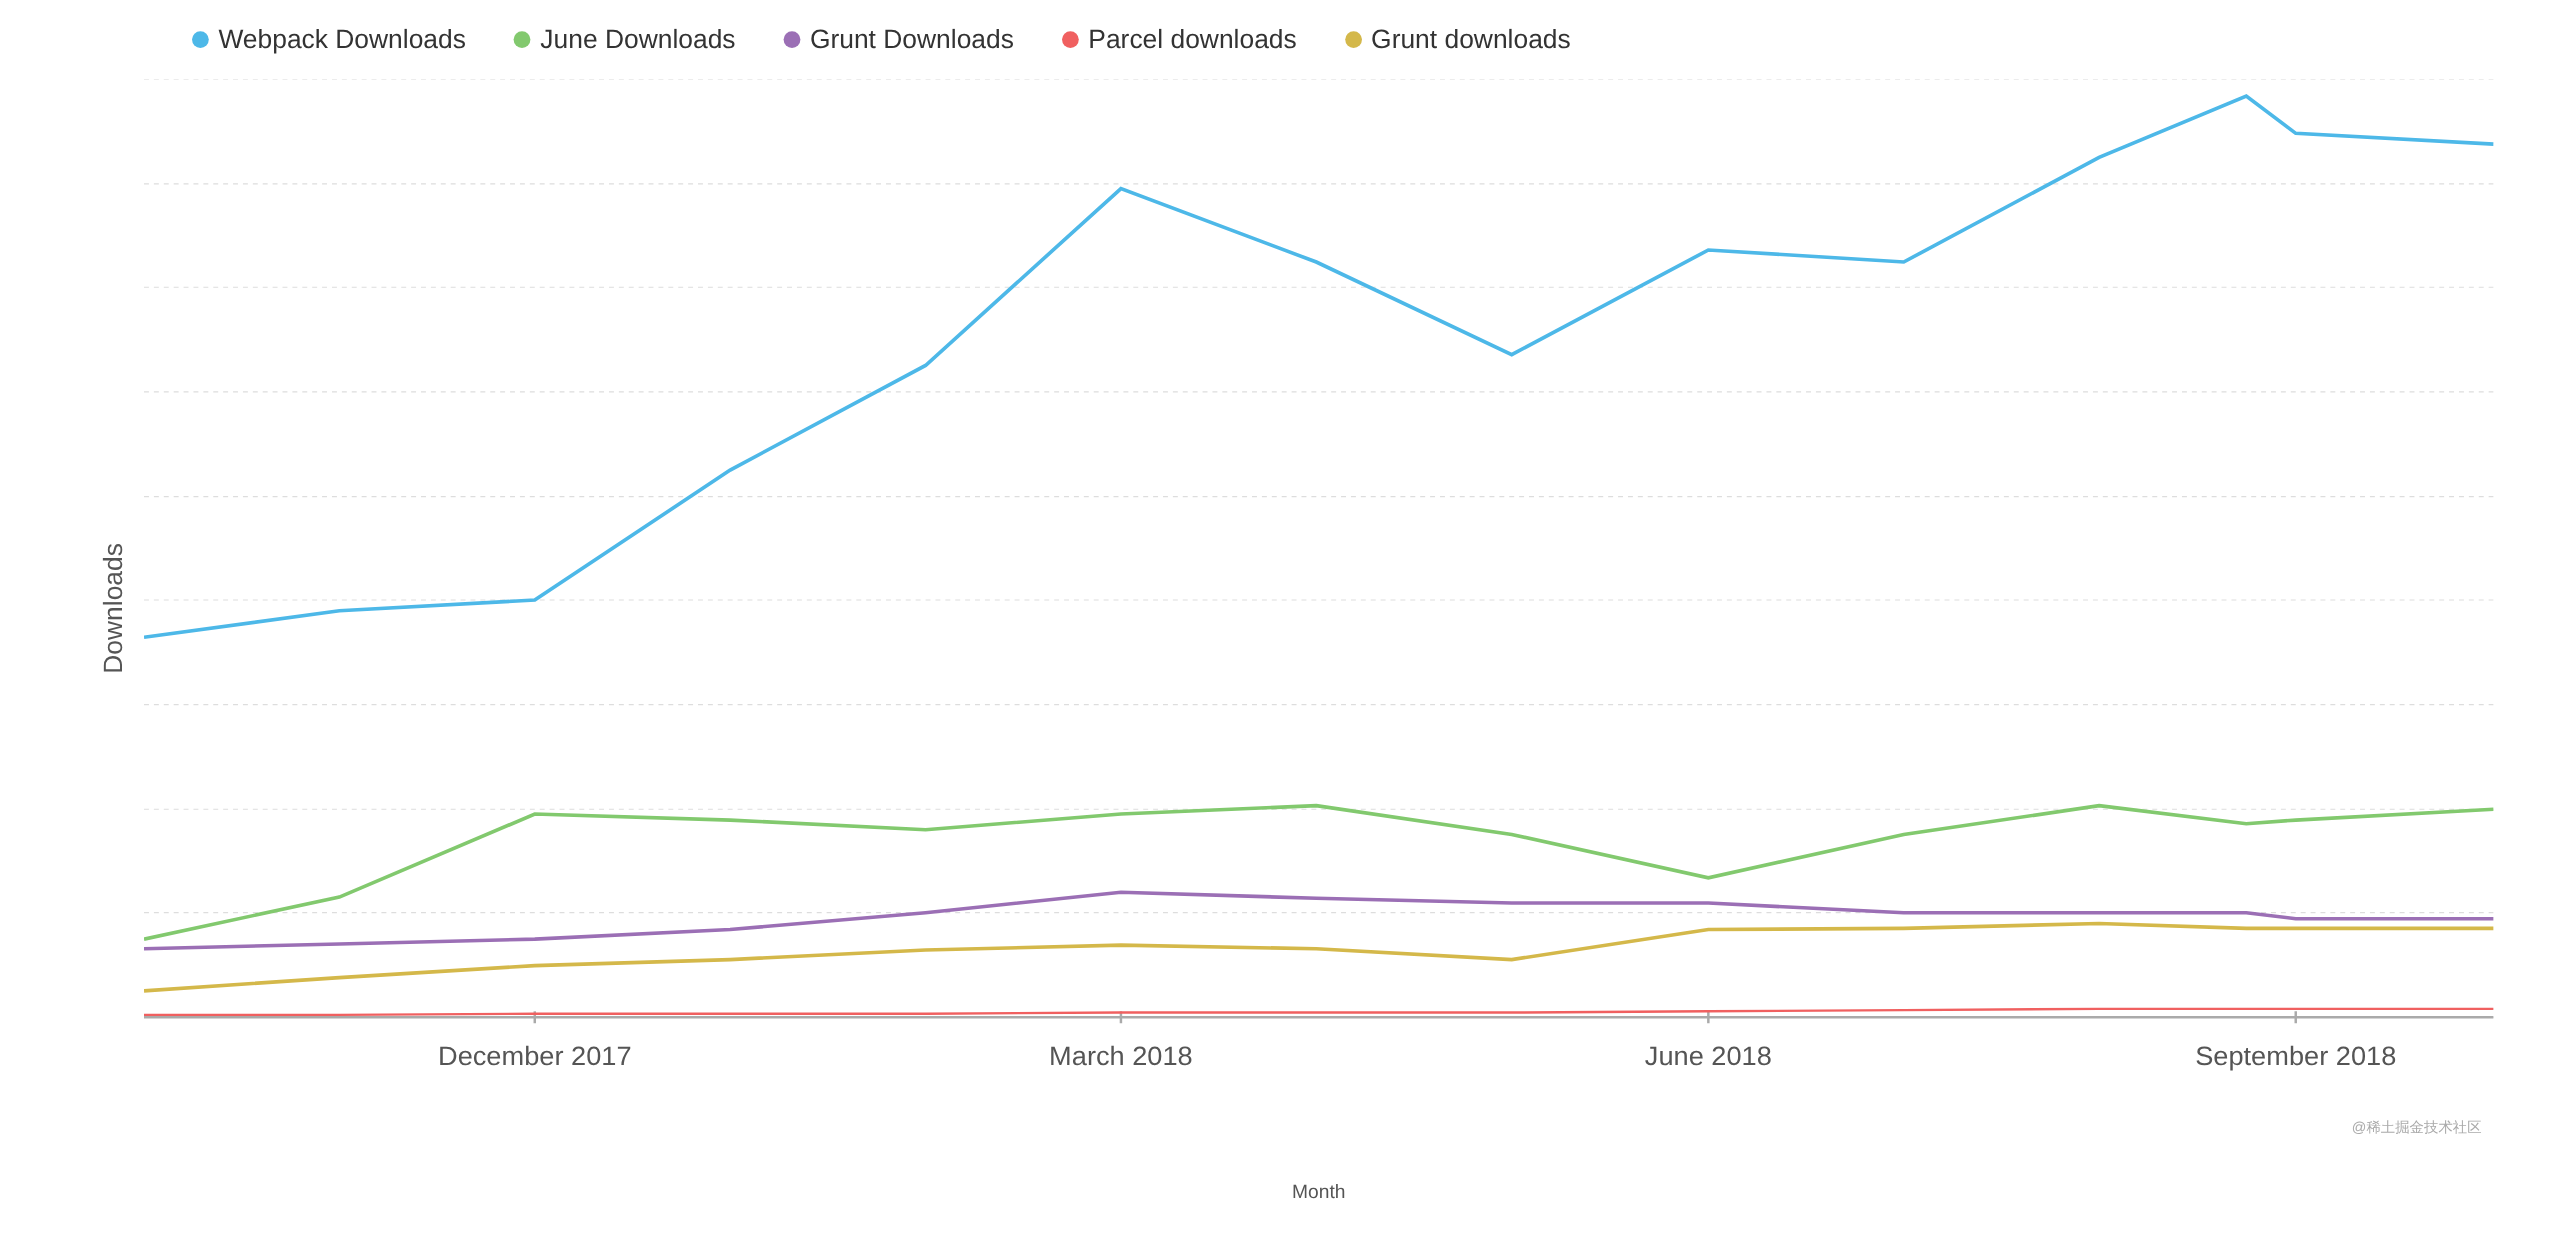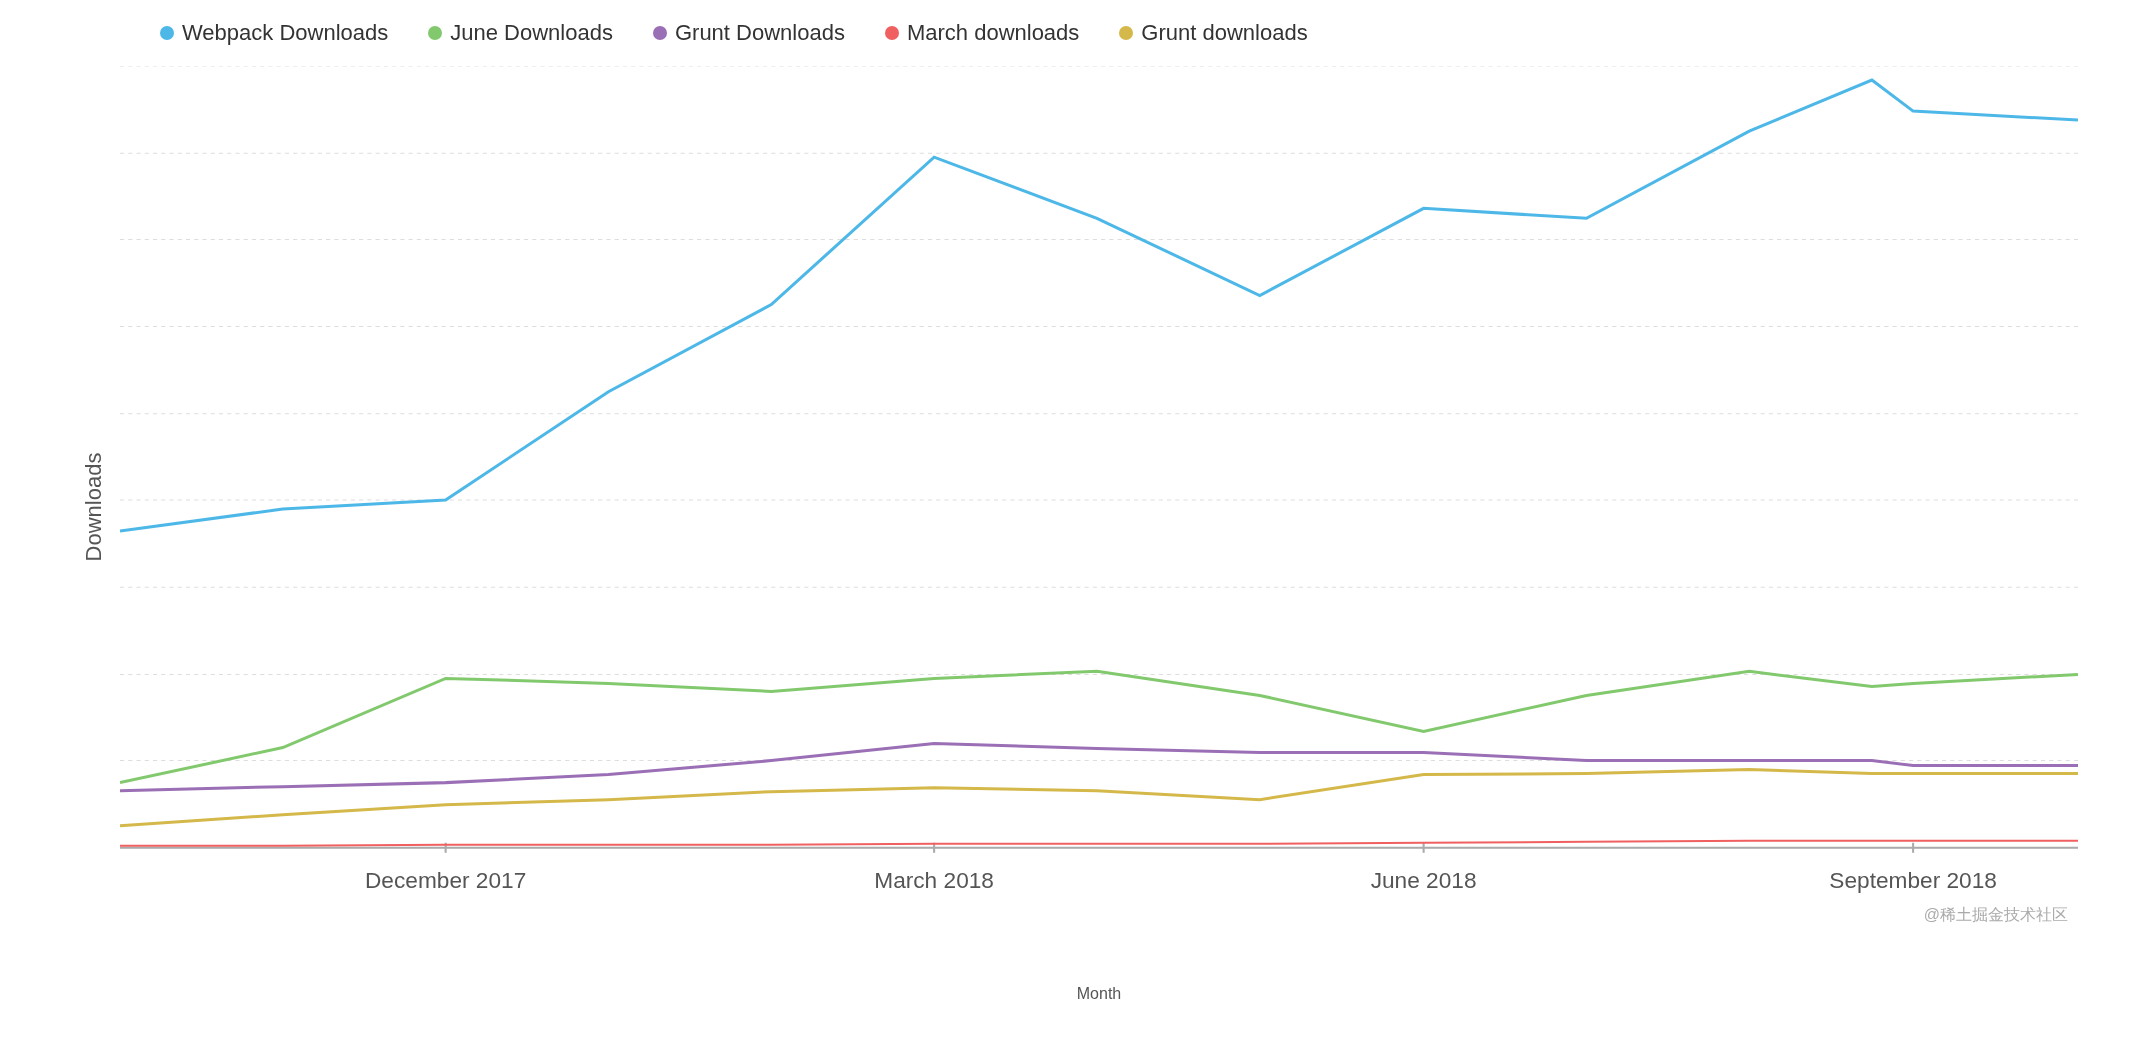--- a/index.html
+++ b/index.html
@@ -55,23 +55,23 @@
     .x-axis-label {
       position: absolute;
       bottom: -55px;
       left: 50%;
       transform: translateX(-50%);
       font-size: 16px;
       color: #555;
     }
     .watermark {
       position: absolute;
-      bottom: 22px;
+      bottom: 0;
       right: 10px;
-      font-size: 16px;
+      font-size: 12px;
       color: #aaa;
     }
     svg.main-chart {
       width: 100%;
       height: 100%;
     }
   </style>
 </head>
 <body>
 
@@ -85,21 +85,21 @@
     <div class="legend-item">
       <div class="legend-dot" style="background:#82c96e;"></div>
       <span class="legend-label">June Downloads</span>
     </div>
     <div class="legend-item">
       <div class="legend-dot" style="background:#9b6fb5;"></div>
       <span class="legend-label">Grunt Downloads</span>
     </div>
     <div class="legend-item">
       <div class="legend-dot" style="background:#f06060;"></div>
-      <span class="legend-label">March downloads</span>
+      <span class="legend-label">Parcel downloads</span>
     </div>
     <div class="legend-item">
       <div class="legend-dot" style="background:#d4b84a;"></div>
       <span class="legend-label">Grunt downloads</span>
     </div>
   </div>
 
   <div class="chart-area">
     <span class="y-axis-label">Downloads</span>
     <span class="x-axis-label">Month</span>

